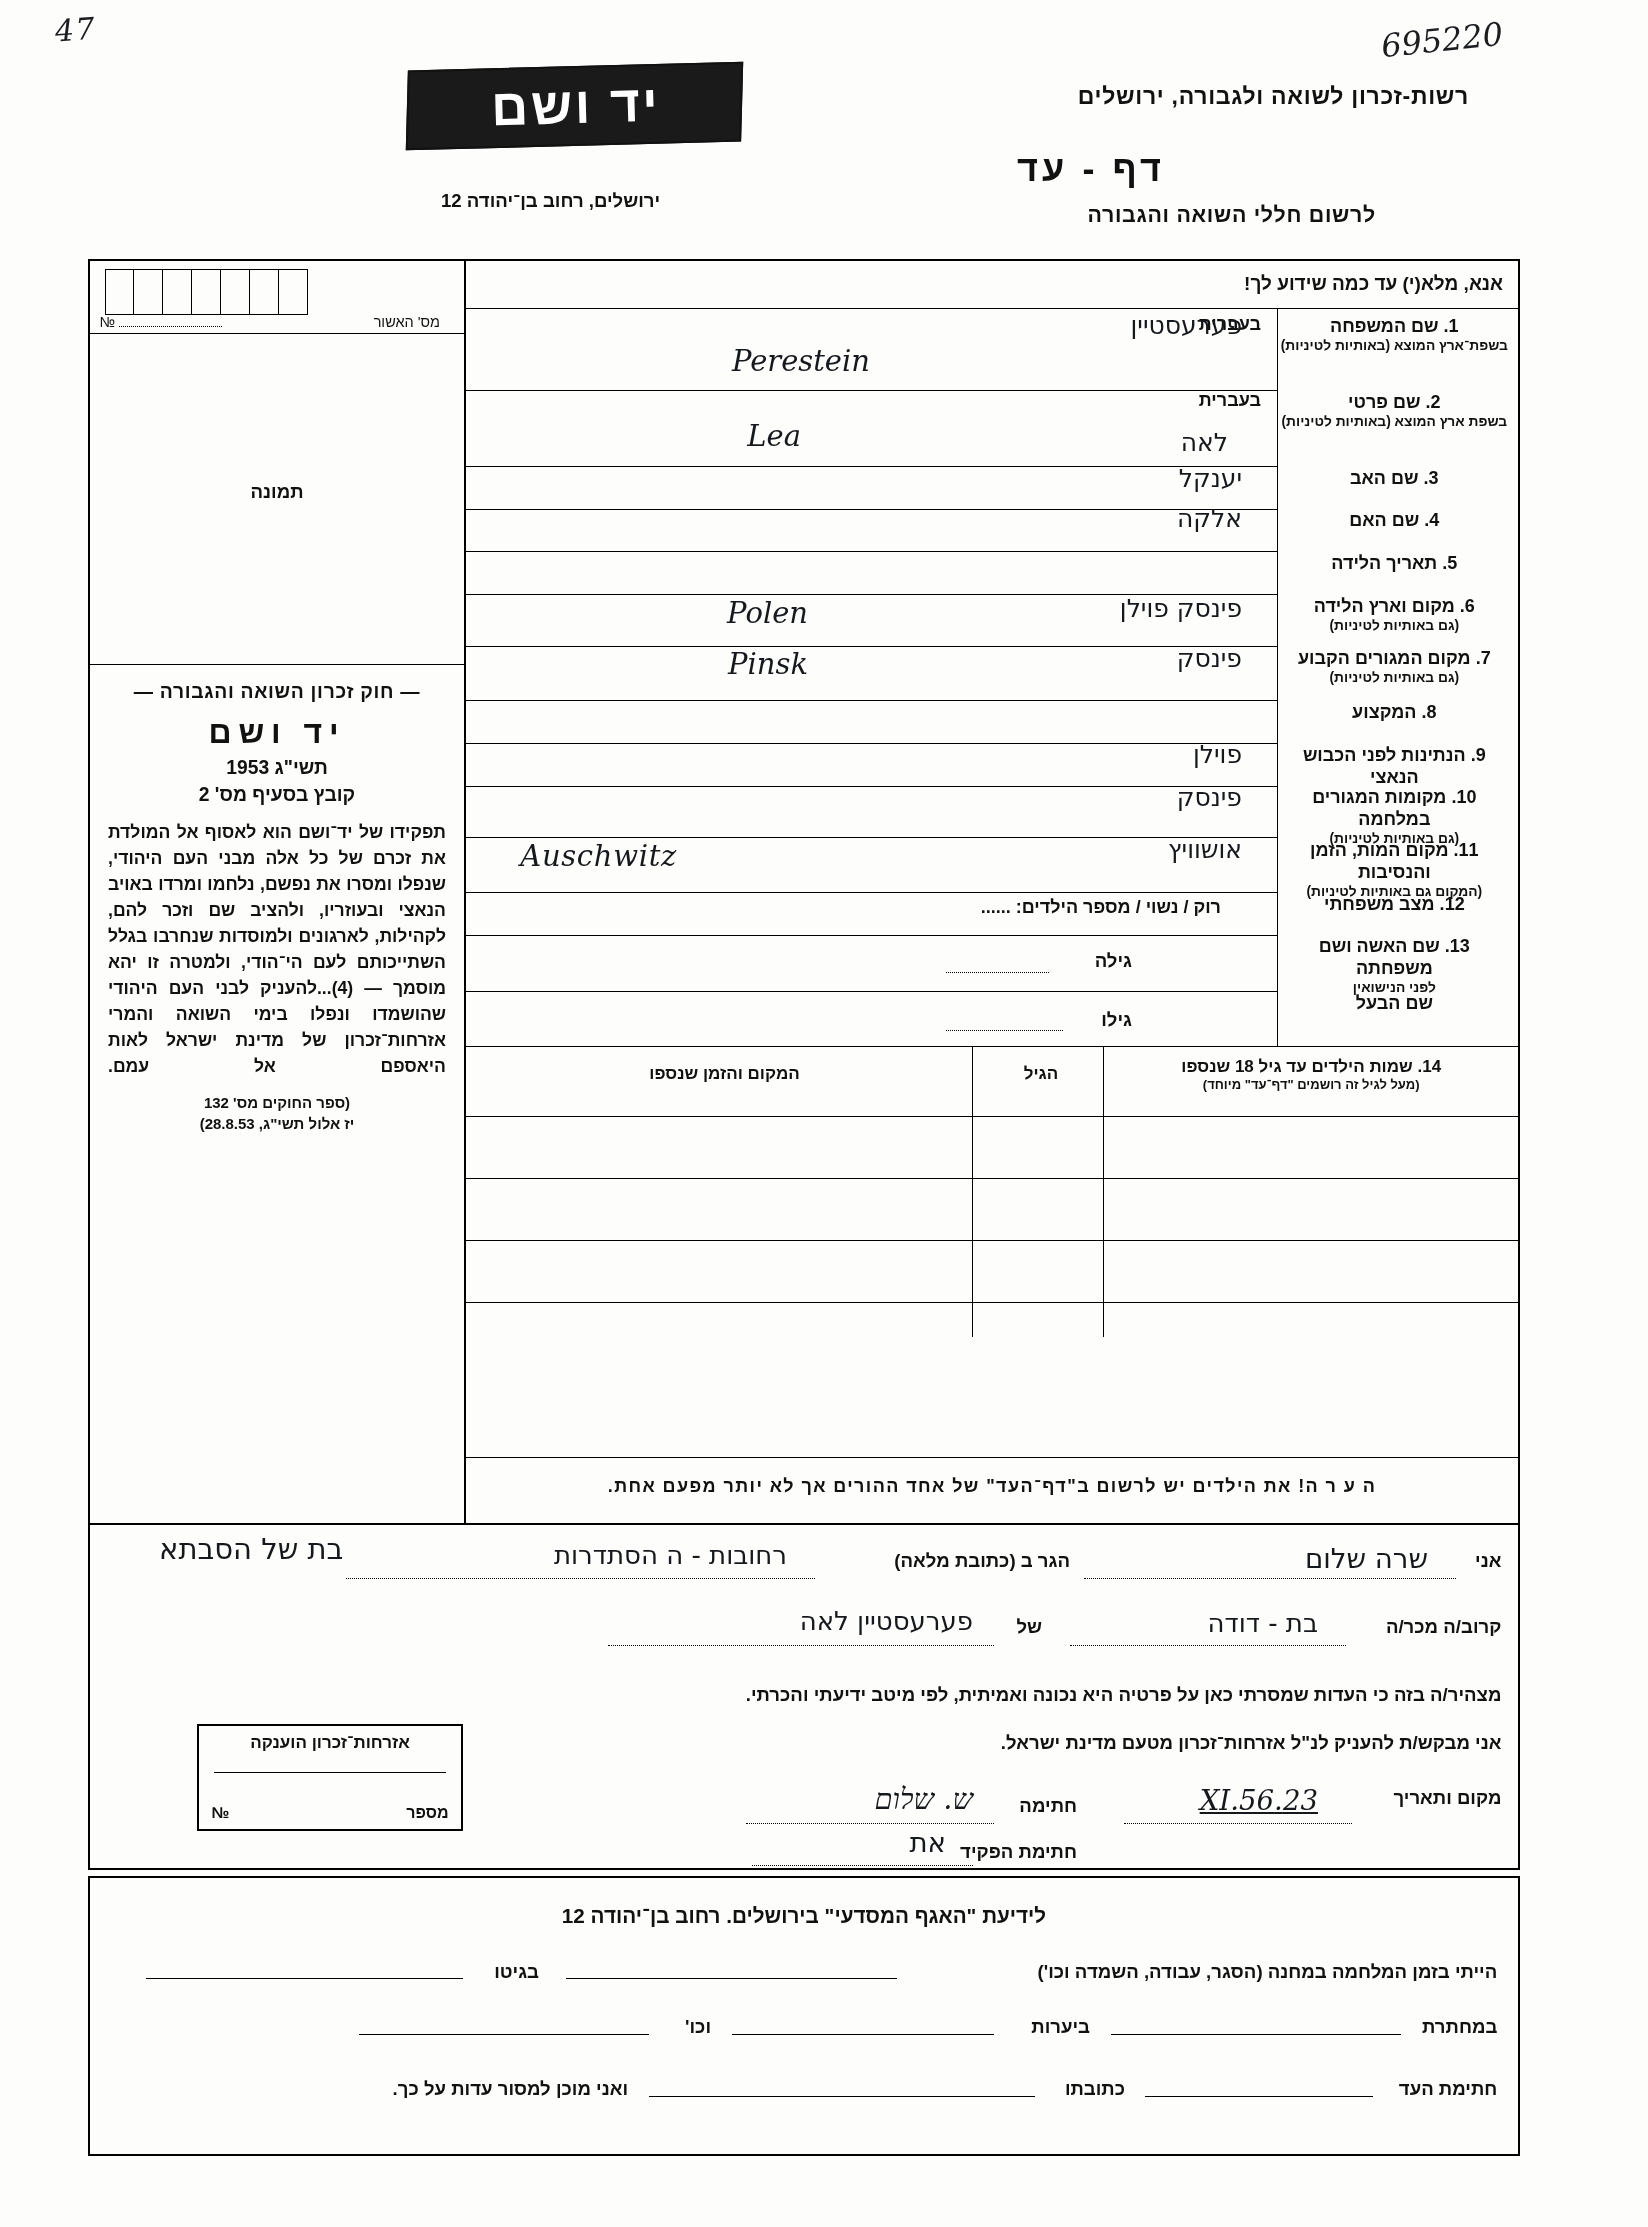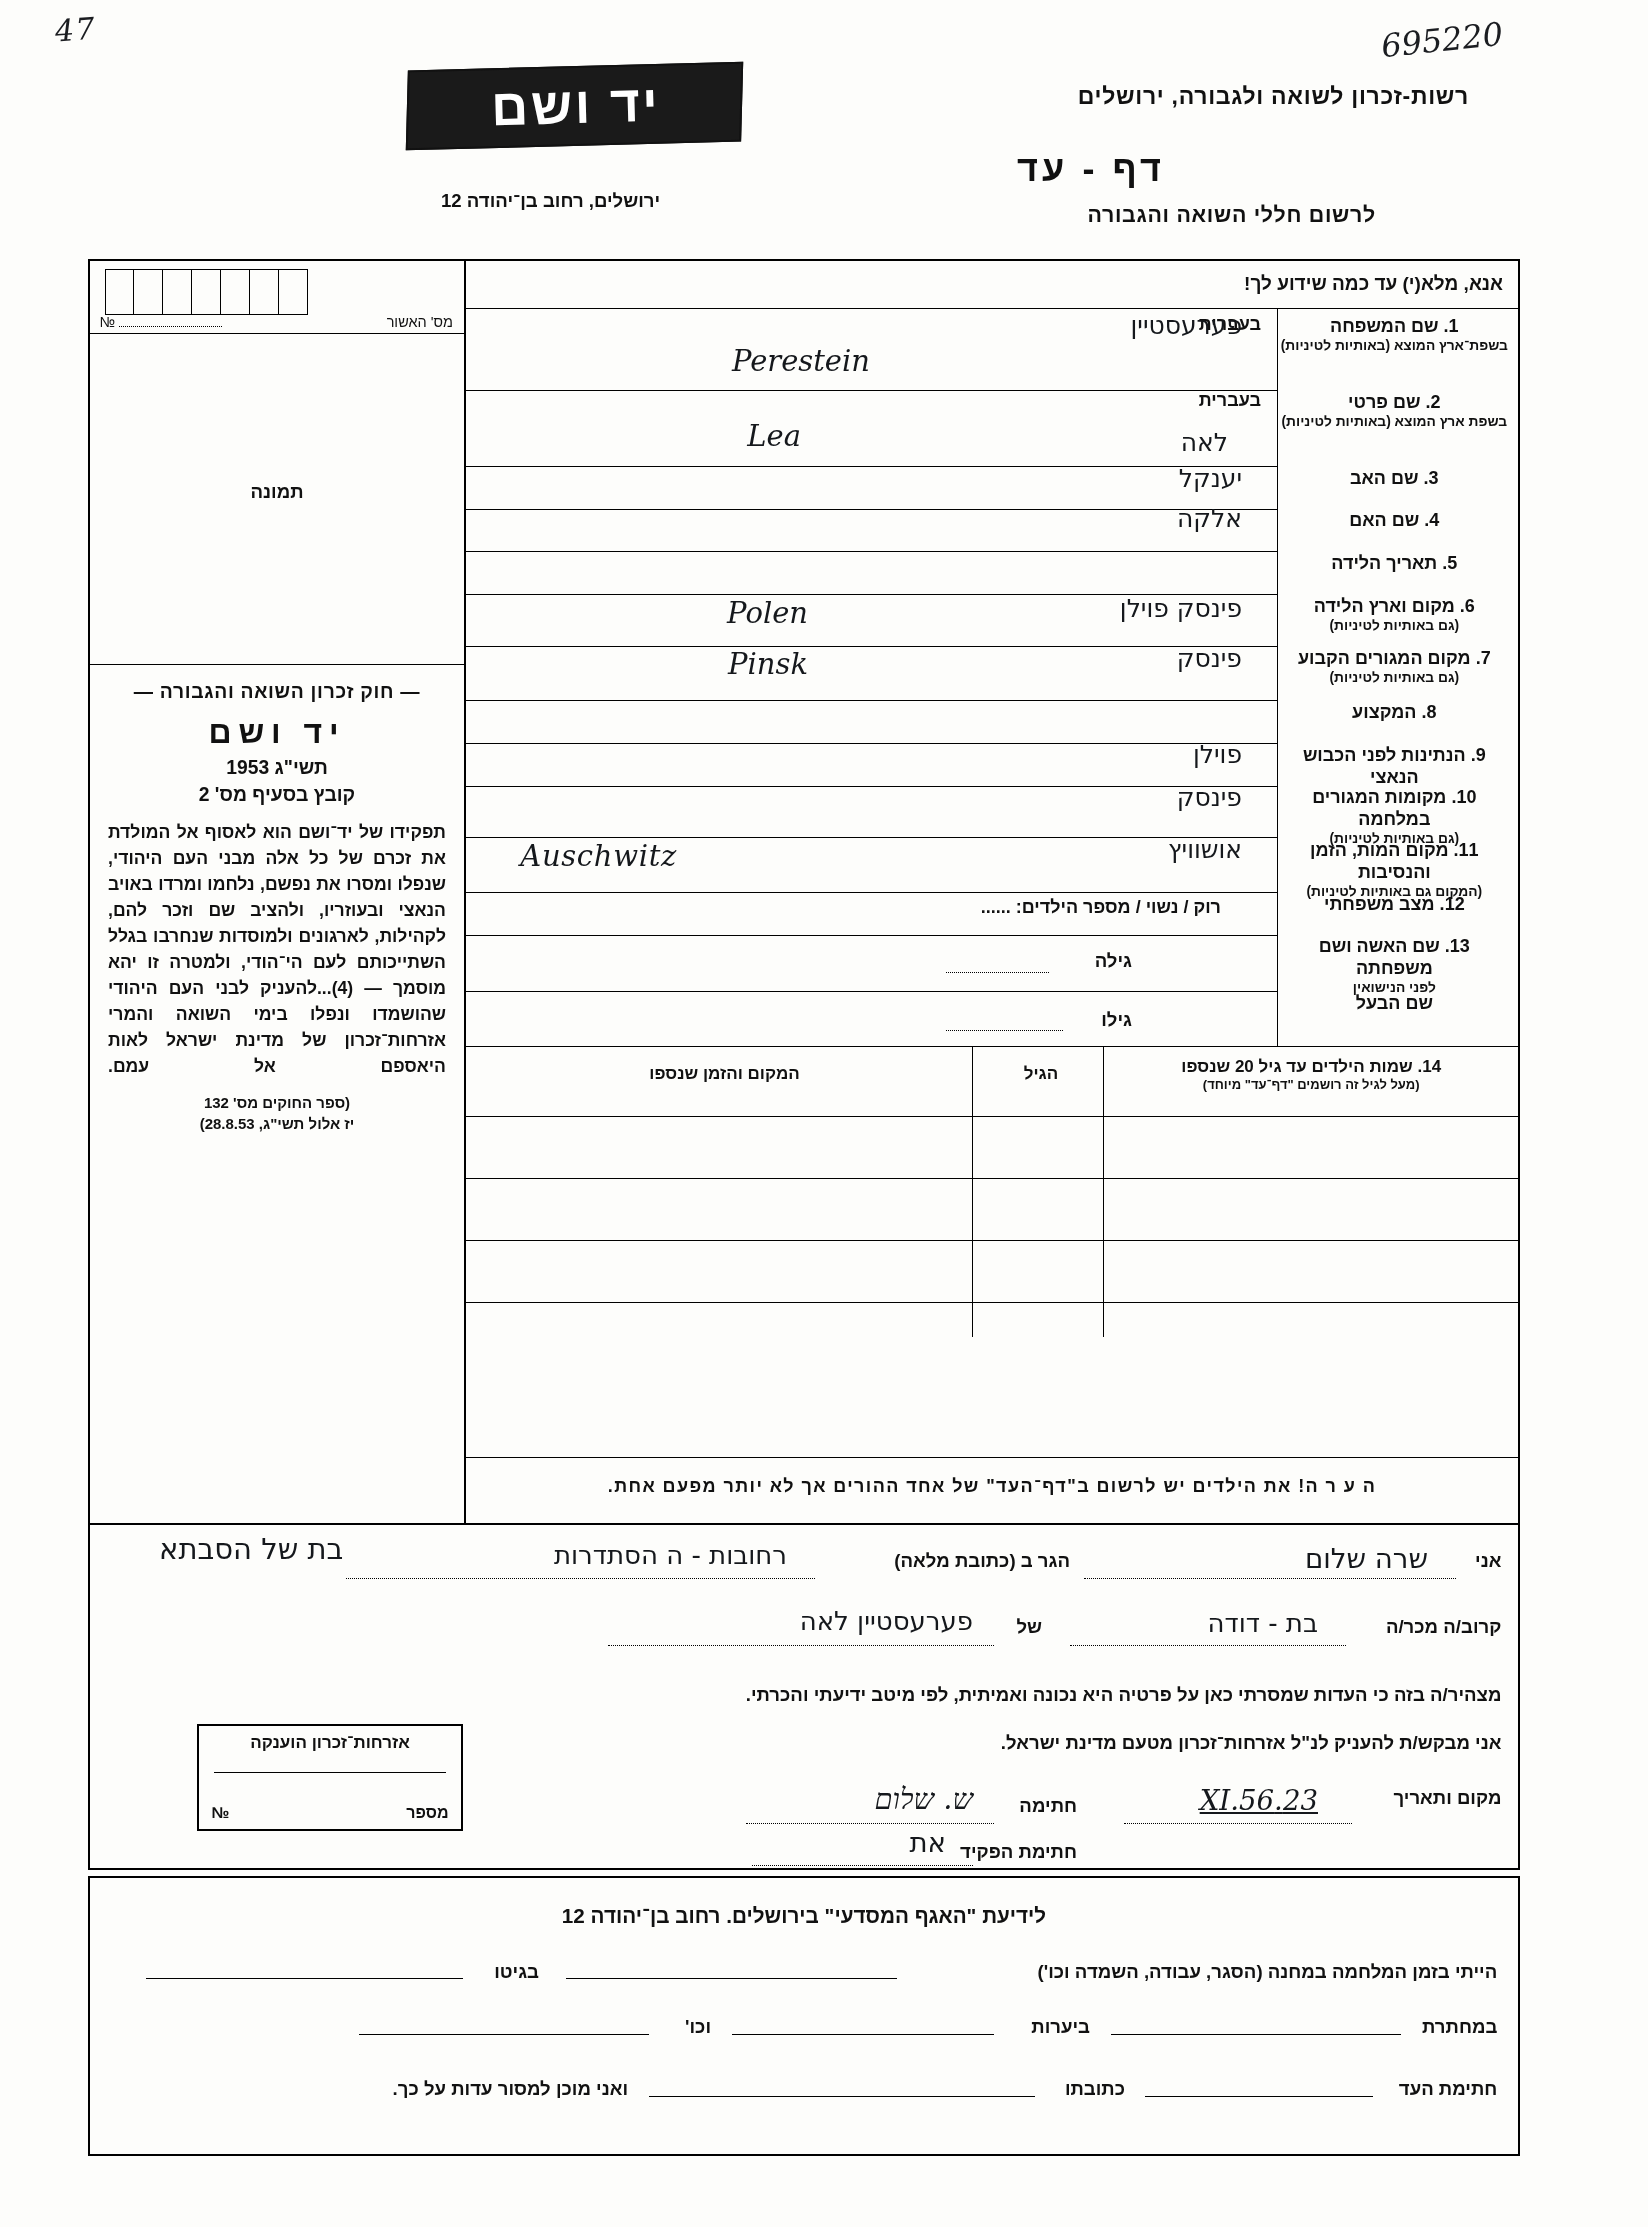--- a/index.html
+++ b/index.html
@@ -121,21 +121,21 @@
   }
   #cert-boxes div {
     width: 29px; height: 46px;
     border: 1.4px solid #000;
     border-left: none;
     box-sizing: border-box;
   }
   #cert-boxes div:last-child { border-left: 1.4px solid #000; }
   #cert-label {
     position: absolute;
-    bottom: 2.8px; right: 11px;
+    bottom: 2.8px; right: 24px;
     font-size: 14.5px;
     direction: rtl;
   }
   #cert-no {
     position: absolute;
     bottom: 2.8px; left: 9.7px;
     font-size: 14.5px;
     direction: ltr;
   }
   #photo-area {
@@ -551,21 +551,21 @@
         </div>
         <div class="abs" style="top:16.6px;right:386px;font-size:18.6px;font-weight:bold;">גילו</div>
         <div class="abs dots" style="top:37px;right:455px;width:117px;"></div>
         <div class="rule" style="bottom:0;left:0;right:0;"></div>
       </div>
 
       <div id="children-table">
 
         <div class="cell-head" style="top:9.7px;right:13.8px;width:386px;">
           <span>14.</span>
-          <span>שמות הילדים עד גיל 20 שנספו</span>
+          <span>שמות הילדים עד גיל 18 שנספו</span>
           <span class="sub">(מעל לגיל זה רושמים "דף־עד" מיוחד)</span>
         </div>
         <div class="cell-head" style="top:16.6px;right:422px;width:110px;">הגיל</div>
         <div class="cell-head" style="top:16.6px;right:552px;width:483px;">המקום והזמן שנספו</div>
 
         <div class="divider-v" style="top:0;height:290px;right:414px;"></div>
         <div class="divider-v" style="top:0;height:290px;right:545px;"></div>
 
         <div class="rule" style="top:69px;left:0;right:0;"></div>
         <div class="rule" style="top:131px;left:0;right:0;"></div>

